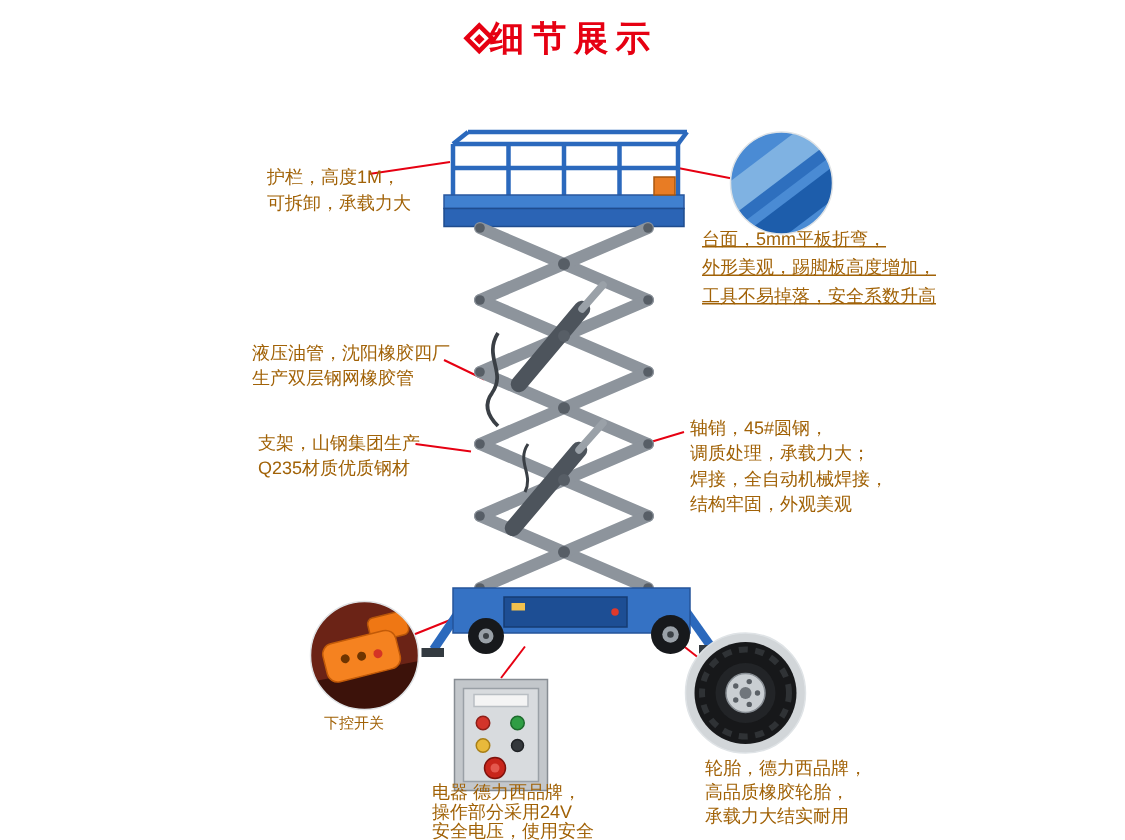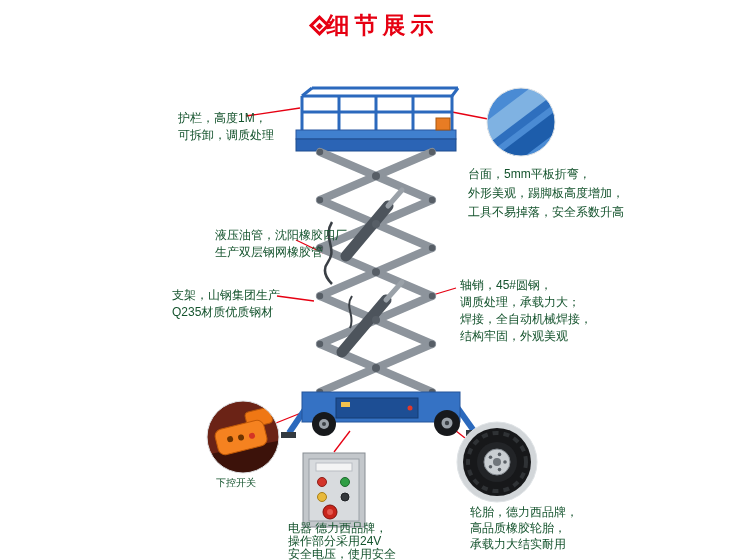--- a/index.html
+++ b/index.html
@@ -17,25 +17,25 @@
     border:3px solid #e60012;transform:rotate(45deg);box-sizing:border-box;
   }
   .diamond-inner{
     position:absolute;left:50%;top:50%;width:5px;height:5px;
     transform:translate(-50%,-50%);background:#e60012;
   }
   .title{
     margin:0;color:#e60012;font-size:23px;font-weight:bold;letter-spacing:5px;
   }
   .note{
-    position:absolute;color:#14532d;font-size:12px;line-height:17px;white-space:nowrap;
+    position:absolute;color:#a16207;font-size:12px;line-height:17px;white-space:nowrap;
   }
   .note-guardrail{left:178px;top:110px;}
-  .note-platform{left:468px;top:165px;line-height:19px;}
-  .note-hose{left:168px;top:227px;margin-left:47px;}
+  .note-platform{left:468px;top:150px;line-height:19px;text-decoration:underline;}
+  .note-hose{left:168px;top:227px;}
   .note-frame{left:172px;top:287px;}
   .note-pin{left:460px;top:277px;}
   .note-switch{left:216px;top:474px;font-size:10px;}
   .note-electric{left:288px;top:522px;line-height:13px;}
   .note-tire{left:470px;top:504px;line-height:16px;}
 </style>
 </head>
 <body>
 
 <div class="canvas">
@@ -211,21 +211,21 @@
 
   <div class="title-row">
     <span class="diamond">
         <span class="diamond-inner"></span>
       </span>
     <h1 class="title">细节展示</h1>
   </div>
 
   <div class="note note-guardrail">
     <div>护栏，高度1M，</div>
-    <div>可拆卸，调质处理</div>
+    <div>可拆卸，承载力大</div>
   </div>
 
   <div class="note note-platform">
     <div>台面，5mm平板折弯，</div>
     <div>外形美观，踢脚板高度增加，</div>
     <div>工具不易掉落，安全系数升高</div>
   </div>
 
   <div class="note note-hose">
     <div>液压油管，沈阳橡胶四厂</div>

